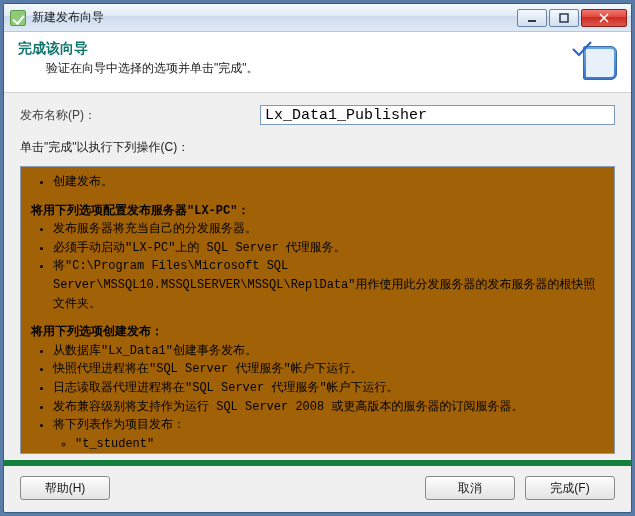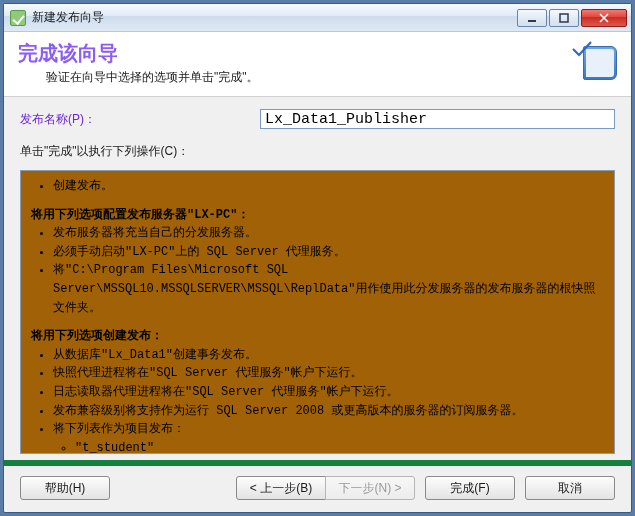--- a/index.html
+++ b/index.html
@@ -64,21 +64,21 @@
 
   .header-panel {
     background: #ffffff;
     border-bottom: 1px solid #d0d0d0;
     padding: 8px 14px 10px 14px;
     display: flex;
     align-items: flex-start;
     gap: 8px;
   }
   .header-text { flex:1; }
-  .header-title { font-size: 20px; font-weight: bold; color:#8b5cf6; }
+  .header-title { font-size: 14px; font-weight: bold; color:#0f766e; }
   .header-sub { margin-left: 28px; margin-top: 2px; color:#1a1a1a; }
   .header-icon {
     width: 46px; height: 42px;
     position: relative;
     flex-shrink:0;
   }
   .book-back{
     position:absolute; right:0; top:6px;
     width:34px; height:34px;
     background: linear-gradient(to bottom,#6aa7e8,#3a78c8);
@@ -99,21 +99,21 @@
 
   .content {
     flex:1;
     padding: 12px 16px 6px 16px;
     display:flex; flex-direction:column;
     overflow:hidden;
   }
   .form-row {
     display:flex; align-items:center; margin-bottom: 14px;
   }
-  .form-label { width: 240px; color:#6d28d9; }
+  .form-label { width: 240px; color:#404040; }
   .text-input {
     flex:1; height:20px;
     border:1px solid #7a9ac0;
     padding: 1px 4px;
     font-size:15px;
     background:#fff;
     font-family: "Courier New", SimSun, monospace;
   }
   .instruction { margin-bottom: 10px; color:#1a1a1a; }
 
@@ -231,21 +231,17 @@
         <ul>
           <li>"t_student"</li>
         </ul>
       </ul>
     </div>
   </div>
 
   <div class="footer">
     <button class="btn">帮助(H)</button>
     <div class="spacer"></div>
-    <div class="btn-group">
-      <button class="btn">&lt; 上一步(B)</button>
-      <button class="btn disabled" disabled="">下一步(N) &gt;</button>
-    </div>
+    <button class="btn">取消</button>
     <button class="btn">完成(F)</button>
-    <button class="btn">取消</button>
   </div>
 
 </div>
 
 </body></html>

